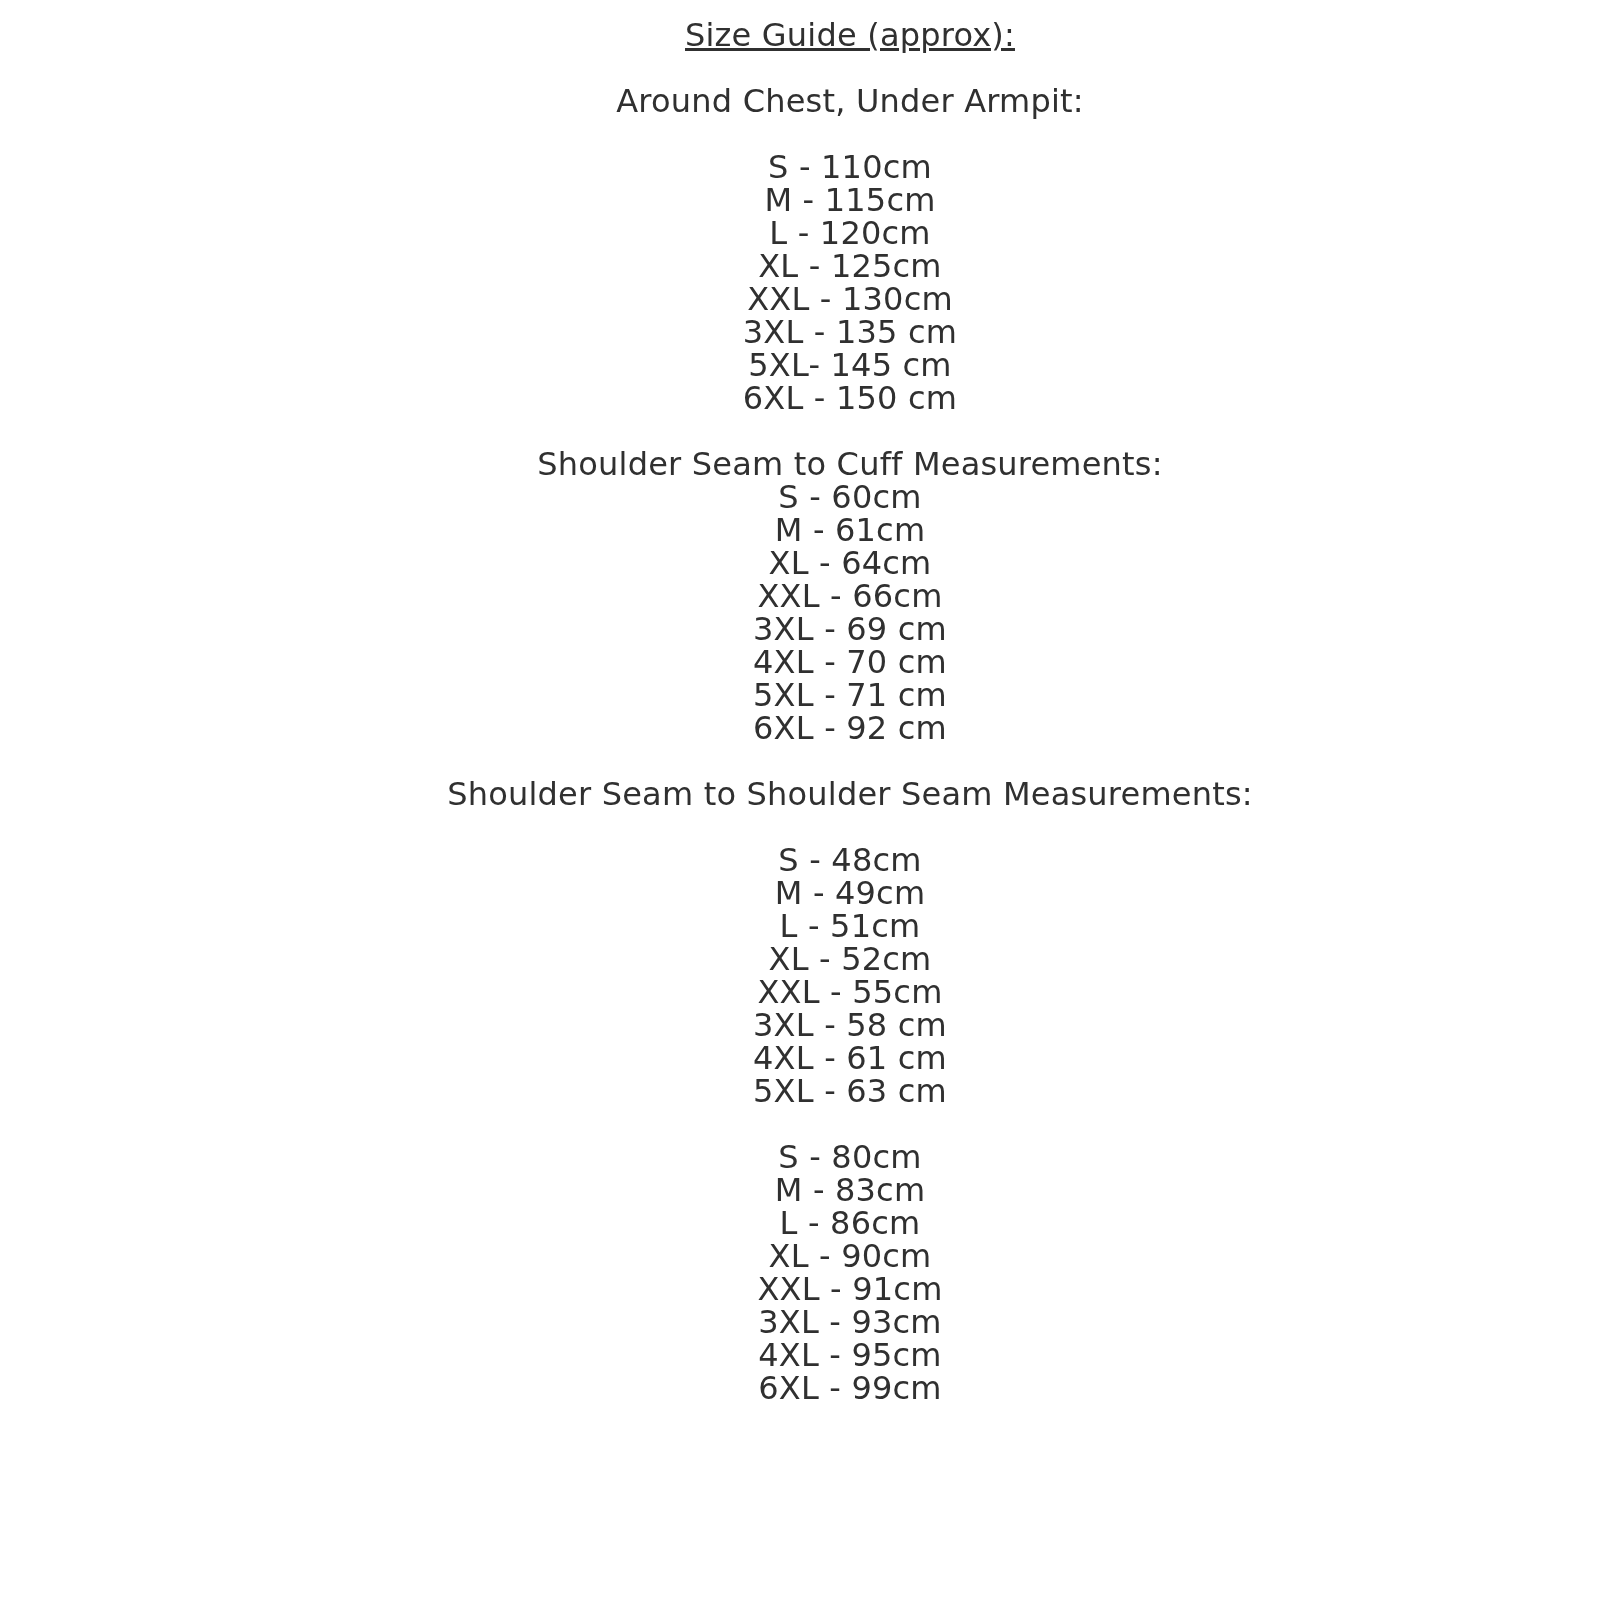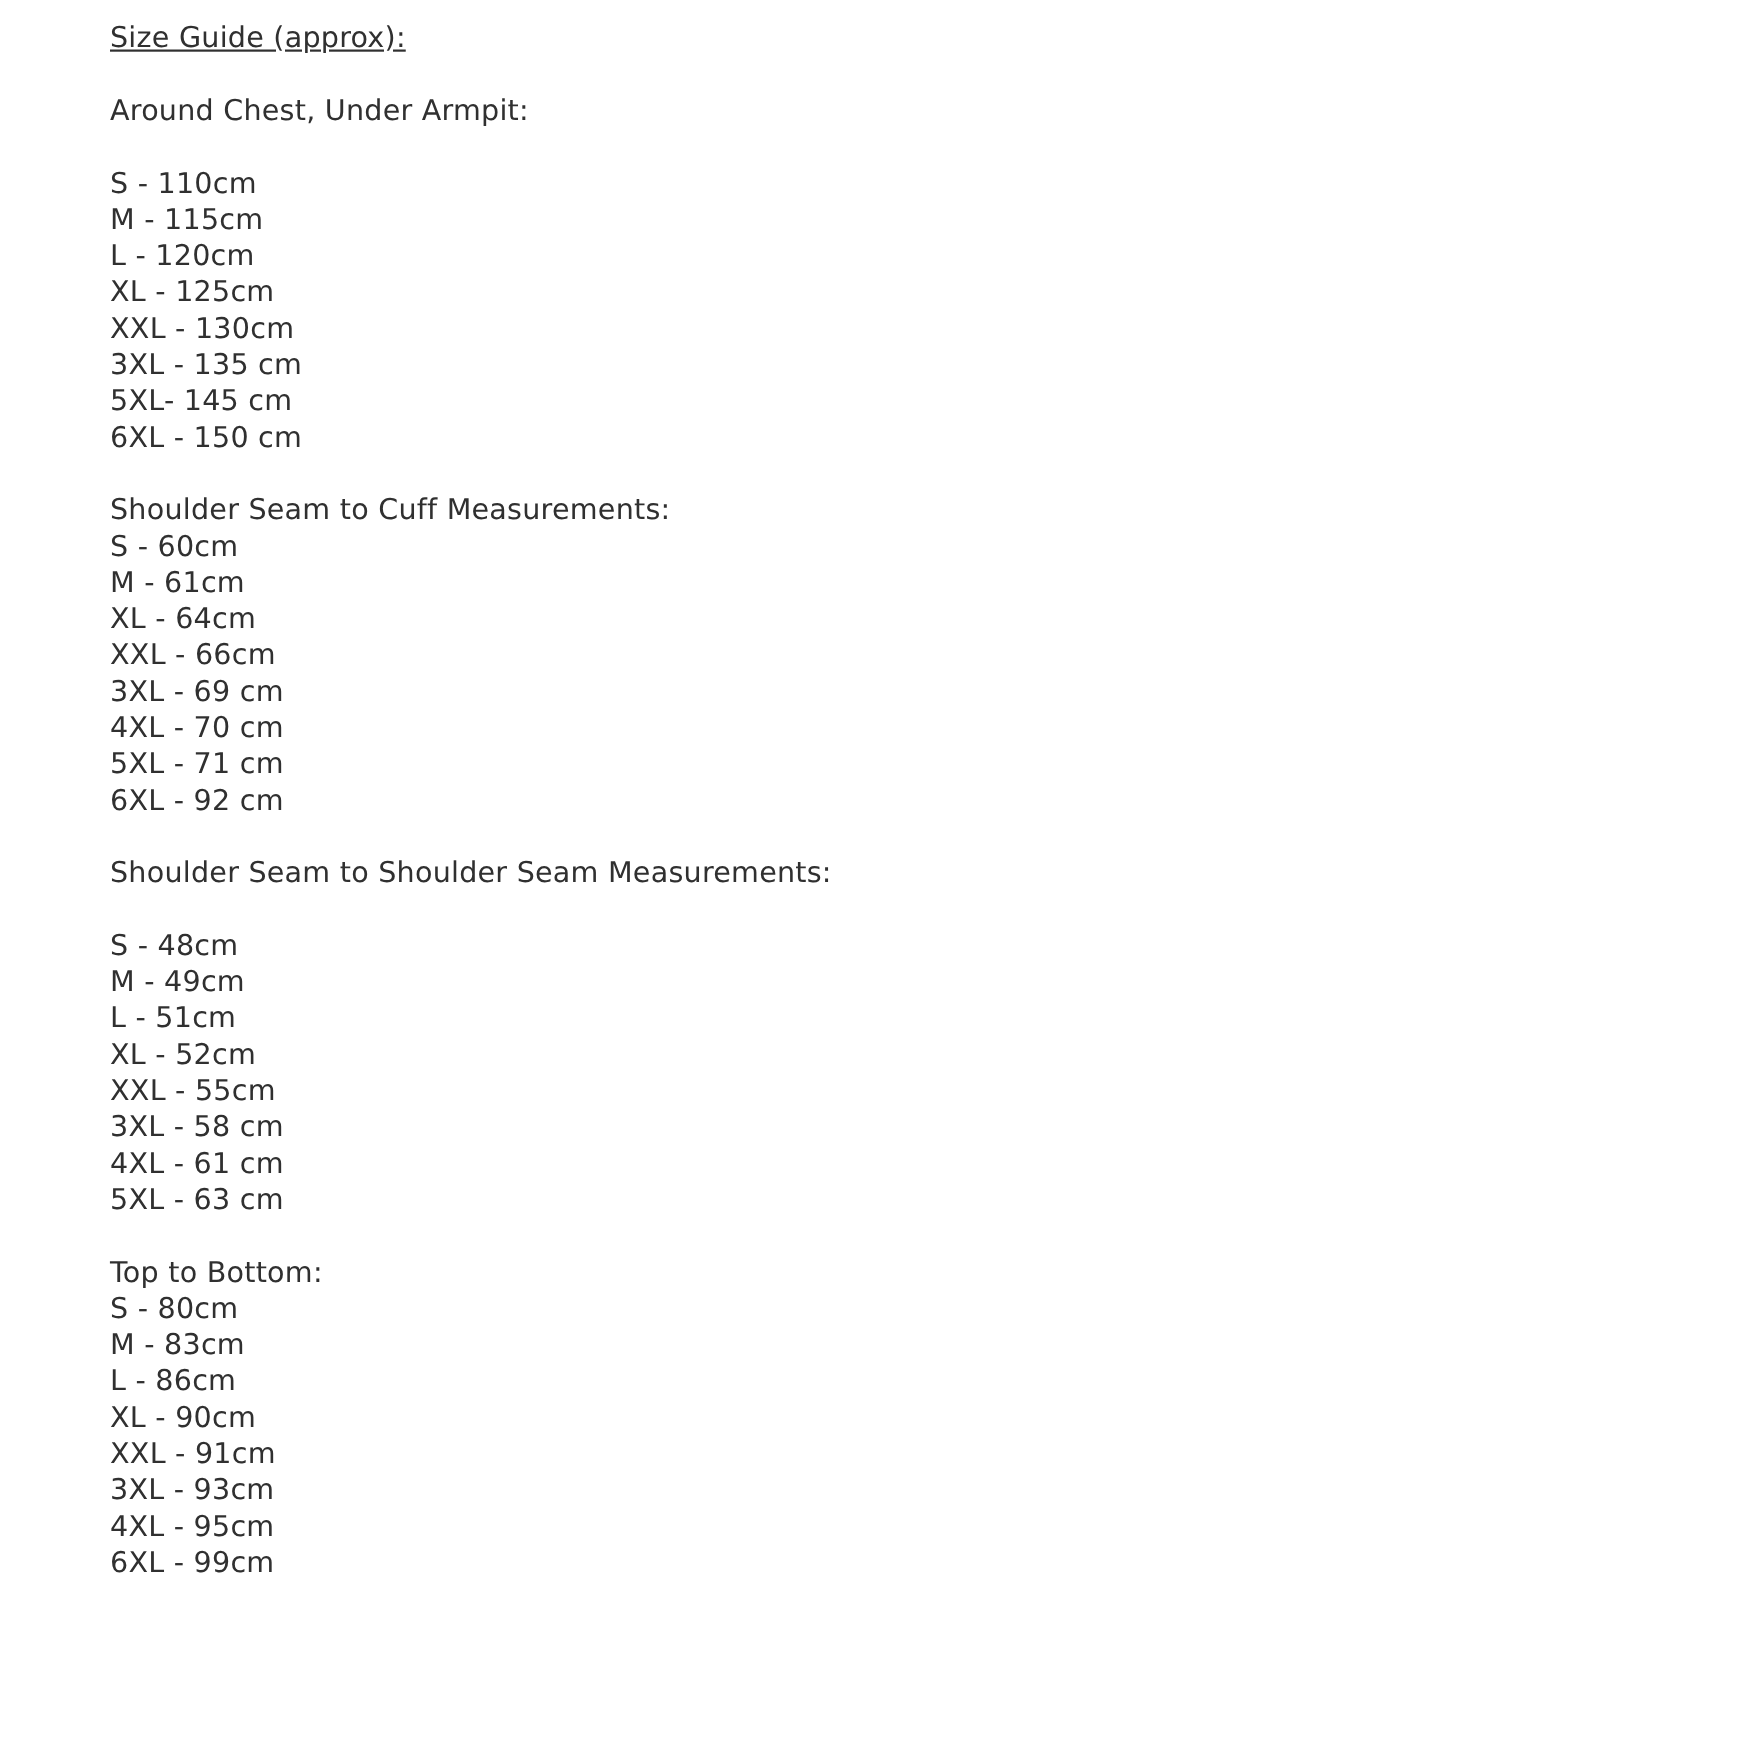--- a/index.html
+++ b/index.html
@@ -12,22 +12,22 @@
     height: 1600px;
     overflow: hidden;
     font-family: "DejaVu Sans", "Liberation Sans", sans-serif;
     color: #303030;
   }
   .doc {
     box-sizing: border-box;
     width: 1600px;
     padding-top: 19px;
     padding-left: 100px; 
-    text-align: left;
-    font-size: 26px;
+    text-align: center;
+    font-size: 32px;
     line-height: 33px;
     letter-spacing: 0.2px;
   }
   .line { height: 33px; }
   .spacer { height: 33px; }
   .title { text-decoration: underline; }
   .heading { }
   .item { }
 </style>
 </head>
@@ -66,21 +66,20 @@
   <div class="line item">S - 48cm</div>
   <div class="line item">M - 49cm</div>
   <div class="line item">L - 51cm</div>
   <div class="line item">XL - 52cm</div>
   <div class="line item">XXL - 55cm</div>
   <div class="line item">3XL - 58 cm</div>
   <div class="line item">4XL - 61 cm</div>
   <div class="line item">5XL - 63 cm</div>
   <div class="spacer"></div>
 
-  <div class="line heading">Top to Bottom:</div>
   <div class="line item">S - 80cm</div>
   <div class="line item">M - 83cm</div>
   <div class="line item">L - 86cm</div>
   <div class="line item">XL - 90cm</div>
   <div class="line item">XXL - 91cm</div>
   <div class="line item">3XL - 93cm</div>
   <div class="line item">4XL - 95cm</div>
   <div class="line item">6XL - 99cm</div>
 
 </div>

